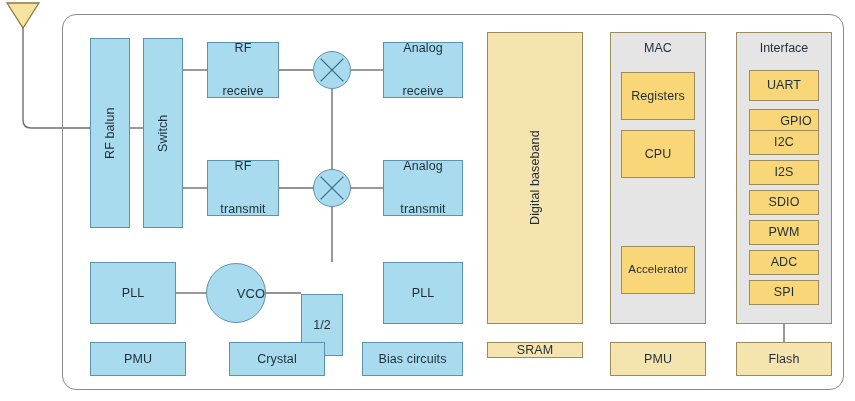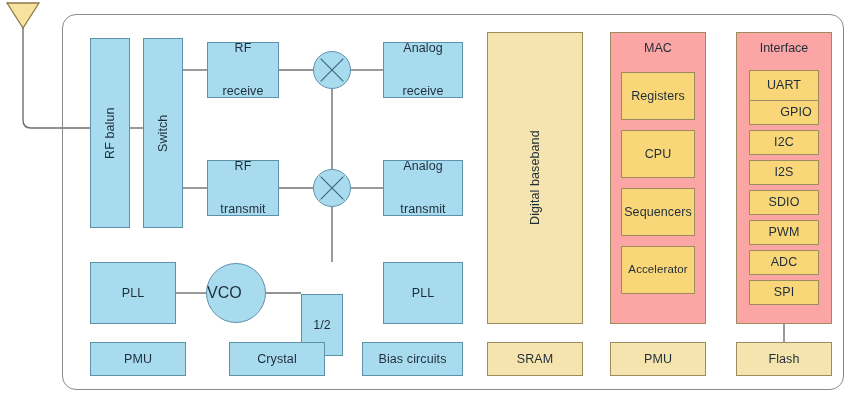--- a/index.html
+++ b/index.html
@@ -54,42 +54,42 @@
     border: 1.3px solid #9a8c5e;
   }
   .vert-text {
     writing-mode: vertical-rl;
     transform: rotate(180deg);
     white-space: nowrap;
   }
   .group-box {
     position: absolute;
     box-sizing: border-box;
-    background: #fca5a5;
+    background: #e5e5e5;
     border: 1.3px solid #9a8c5e;
   }
   .group-title {
     position: absolute;
     width: 100%;
     text-align: center;
     font-size: 12.5px;
     color: #1d2d3a;
     top: 8px;
     left: 0;
   }
   .circle {
     position: absolute;
     box-sizing: border-box;
     border-radius: 50%;
     background: #a9dbef;
     border: 1.3px solid #5d92ad;
     display: flex;
     align-items: center;
-    justify-content: flex-start;
-    font-size: 16px;
+    justify-content: flex-end;
+    font-size: 13px;
     color: #1d2d3a;
   }
   svg.wires {
     position: absolute;
     left: 0;
     top: 0;
     width: 855px;
     height: 401px;
     pointer-events: none;
   }
@@ -205,34 +205,31 @@
 
   <div class="group-box" style="left:610px; top:32px; width:96px; height:292px;">
     <div class="group-title">MAC</div>
   </div>
   <div class="blk yellow-dark" style="left:621px; top:130px; width:74px; height:48px;">
     <span>CPU</span>
   </div>
   <div class="blk yellow-dark" style="left:621px; top:72px; width:74px; height:48px;">
     <span>Registers</span>
   </div>
-  <div class="blk yellow-dark" style="left:621px; top:188px; width:74px; height:48px;">
-    <span>Sequencers</span>
-  </div>
   <div class="blk yellow-dark" style="left:621px; top:246px; width:74px; height:48px; font-size:11.5px;">
     <span>Accelerator</span>
   </div>
 
   <div class="group-box" style="left:736px; top:32px; width:96px; height:292px;">
     <div class="group-title">Interface</div>
   </div>
   <div class="blk yellow-dark" style="left:749px; top:70px; width:70px; height:31px;">
     <span>UART</span>
   </div>
-  <div class="blk yellow-dark" style="left:749px; top:100px; width:70px; height:25px;padding-left:24px;">
+  <div class="blk yellow-dark" style="left:749px; top:109px; width:70px; height:25px;padding-left:24px;">
     <span>GPIO</span>
   </div>
   <div class="blk yellow-dark" style="left:749px; top:130px; width:70px; height:25px;">
     <span>I2C</span>
   </div>
   <div class="blk yellow-dark" style="left:749px; top:160px; width:70px; height:25px;">
     <span>I2S</span>
   </div>
   <div class="blk yellow-dark" style="left:749px; top:190px; width:70px; height:25px;">
     <span>SDIO</span>
@@ -249,21 +246,21 @@
 
   <div class="blk blue" style="left:90px; top:342px; width:96px; height:34px;">
     <span>PMU</span>
   </div>
   <div class="blk blue" style="left:229px; top:342px; width:96px; height:34px;">
     <span>Crystal</span>
   </div>
   <div class="blk blue" style="left:362px; top:342px; width:101px; height:34px;">
     <span>Bias circuits</span>
   </div>
-  <div class="blk yellow-light" style="left:487px; top:342px; width:96px; height:34px;">
+  <div class="blk yellow-light" style="left:487px; top:342px; width:96px; height:16px;">
     <span>SRAM</span>
   </div>
   <div class="blk yellow-light" style="left:610px; top:342px; width:96px; height:34px;">
     <span>PMU</span>
   </div>
   <div class="blk yellow-light" style="left:736px; top:342px; width:96px; height:34px;">
     <span>Flash</span>
   </div>
 
 </div>

